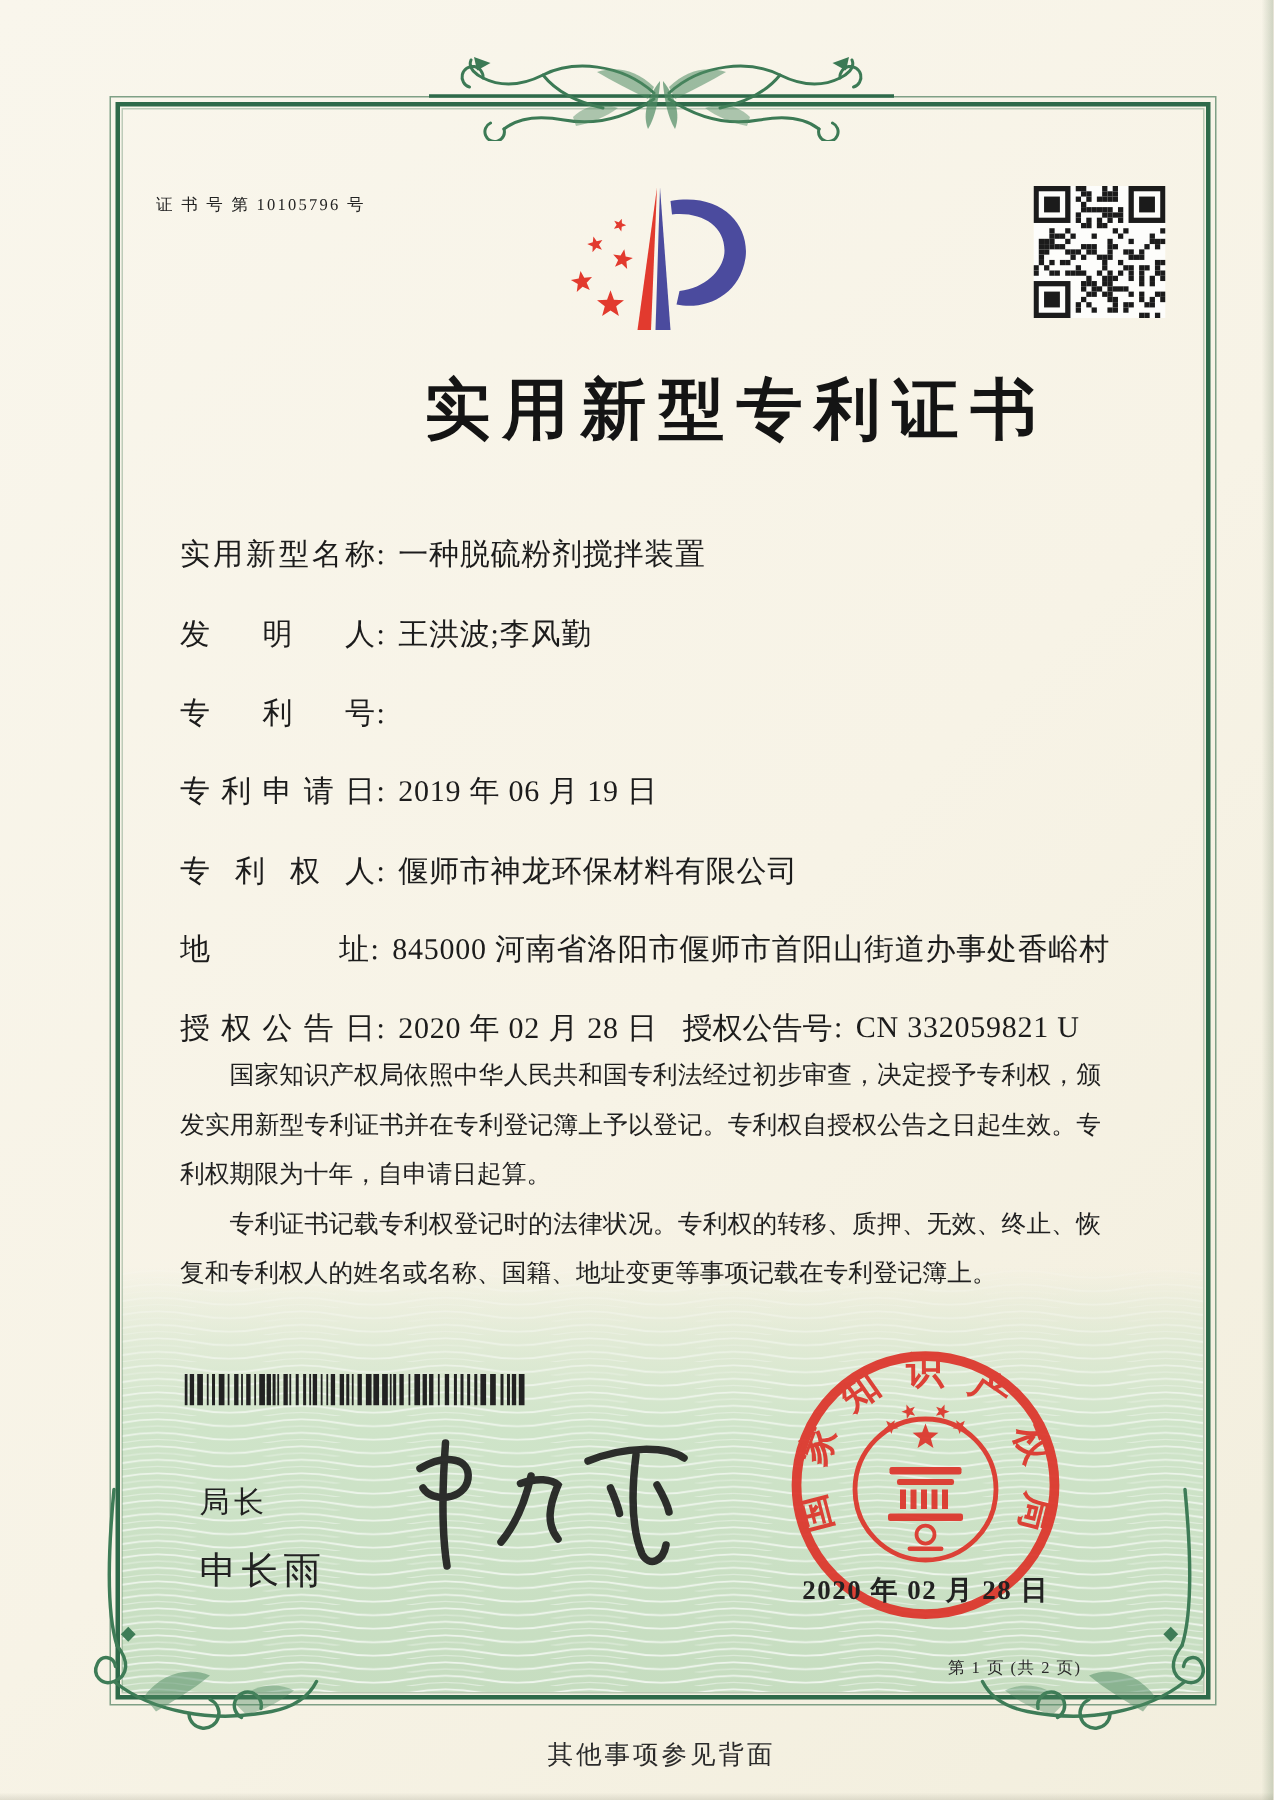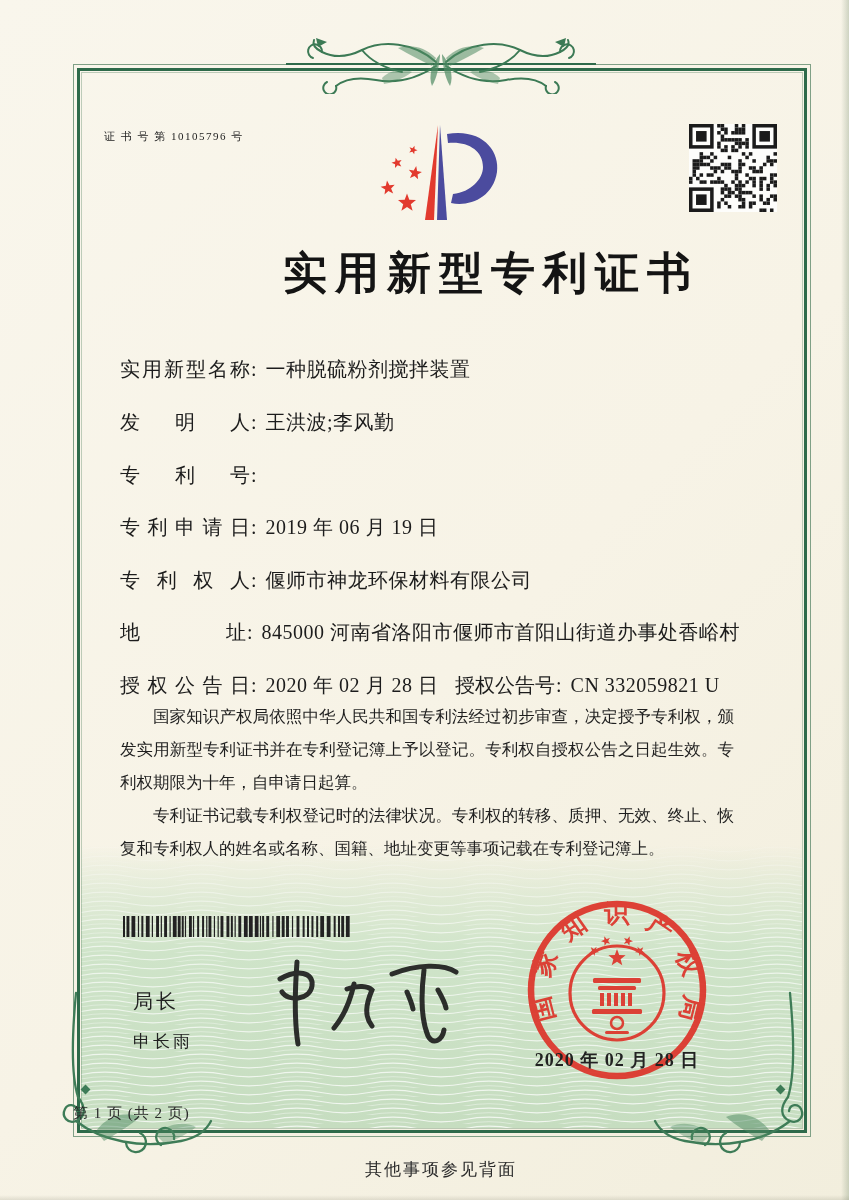--- a/index.html
+++ b/index.html
@@ -45,30 +45,30 @@
   .pair2{position:absolute;left:335px;display:flex;align-items:center;}
   .pair2 .colon{margin:0 9px 0 1px;}
 
   .paras{position:absolute;left:120px;top:700px;width:614px;font-size:16.5px;
     line-height:33px;text-align:justify;color:#1f1f1f;}
   .paras p{margin:0;text-indent:2em;}
 
   .barcode{position:absolute;left:123px;top:916px;width:230px;height:21px;}
 
   .sig-role{position:absolute;left:133px;top:988px;font-size:20px;letter-spacing:3px;color:#222;}
-  .sig-name{position:absolute;left:133px;top:1030px;font-size:17px;letter-spacing:3px;color:#222;}
+  .sig-name{position:absolute;left:133px;top:1030px;font-size:25px;letter-spacing:3px;color:#222;}
   .sig-script{position:absolute;left:252px;top:944px;width:230px;height:118px;}
 
   .seal{position:absolute;left:517px;top:890px;width:200px;height:200px;opacity:.93;}
   .seal text{font-family:"Liberation Serif","DejaVu Serif",serif;font-weight:700;}
   .seal-date{position:absolute;left:505px;top:1048px;width:224px;text-align:center;
     font-size:18px;letter-spacing:1px;color:#222;font-weight:600;}
 
-  .page-info{position:absolute;left:73px;top:1104px;width:648px;text-align:left;
-    font-size:15px;letter-spacing:1px;color:#2a2a2a;}
+  .page-info{position:absolute;left:73px;top:1104px;width:648px;text-align:right;
+    font-size:11px;letter-spacing:1px;color:#2a2a2a;}
   .back-note{position:absolute;left:73px;top:1158px;width:736px;text-align:center;
     font-size:17px;letter-spacing:2px;color:#2b2b2b;}
 
   .orn-top{position:absolute;left:286px;top:32px;width:310px;height:62px;}
   .orn-bl{position:absolute;left:56px;top:985px;width:160px;height:175px;}
   .orn-br{position:absolute;left:650px;top:985px;width:160px;height:175px;}
 </style>
 </head>
 <body>
 

